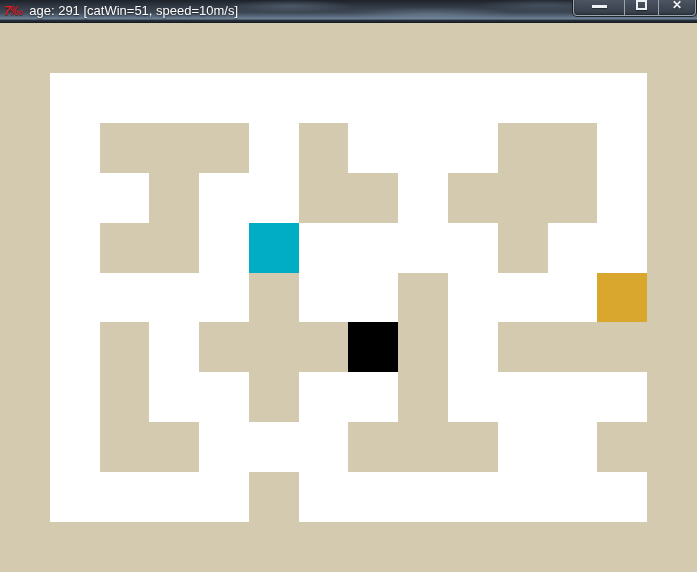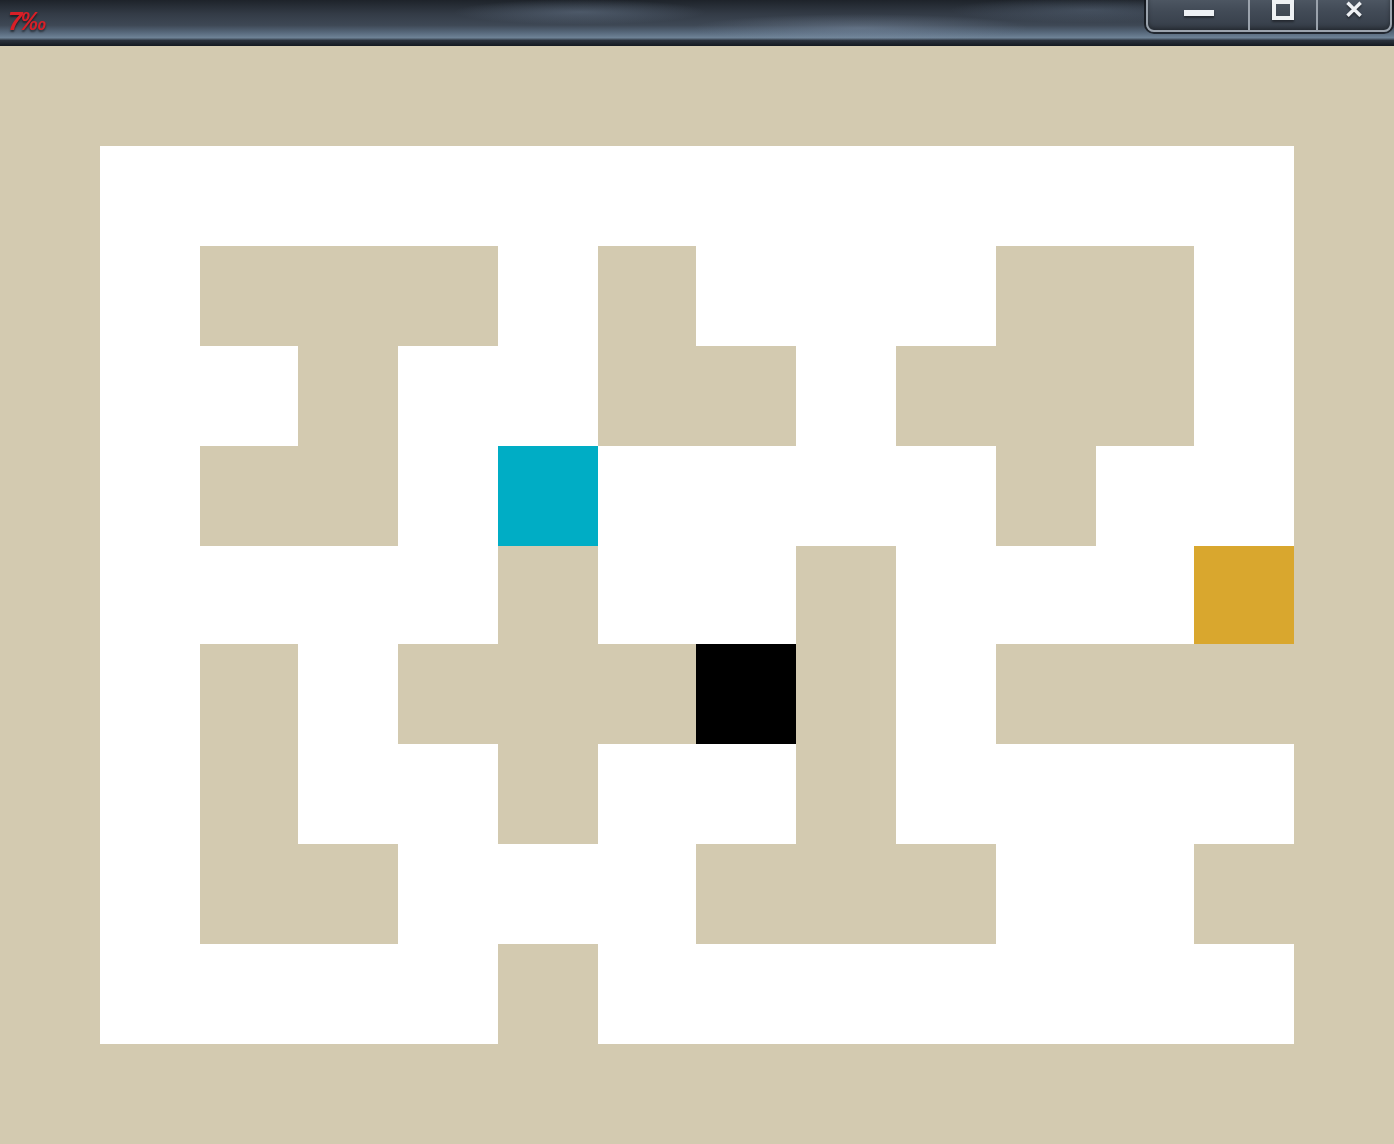--- a/index.html
+++ b/index.html
@@ -115,20 +115,21 @@
   .maze > div { width: 100%; height: 100%; }
 </style>
 </head>
 <body>
 
 <div class="window">
 
   <div class="titlebar">
     <div class="titlebar-inner">
       <span class="app-icon">7‰</span>
+      <span class="title-text">age: 291 [catWin=51, speed=10m/s]</span>
     </div>
 
     <div class="controls">
       <div class="btn btn-min">
         <span class="glyph-min"></span>
       </div>
       <div class="btn btn-max">
         <span class="glyph-max"></span>
       </div>
       <div class="btn btn-close">

